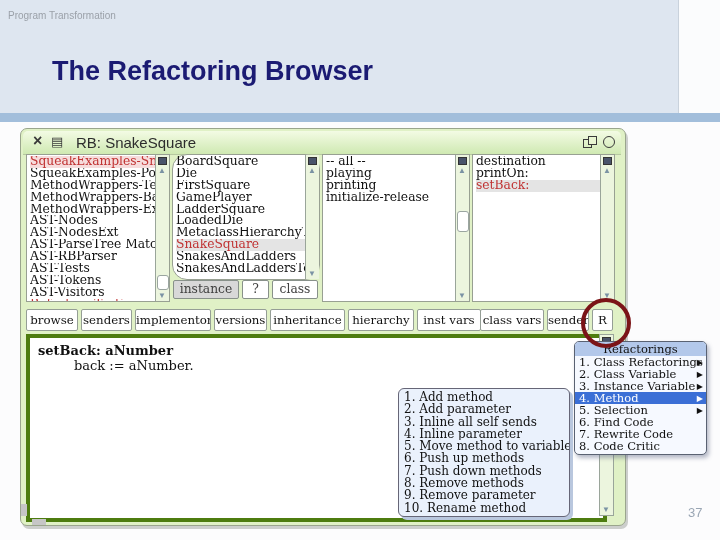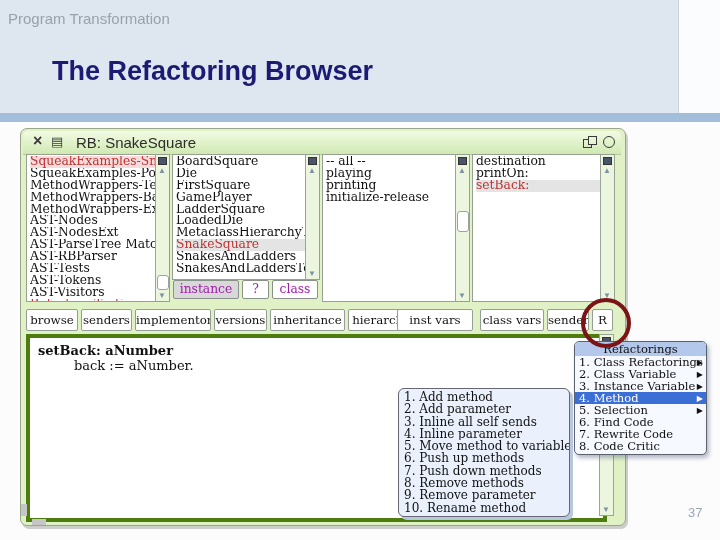--- a/index.html
+++ b/index.html
@@ -3,41 +3,41 @@
 <meta charset="utf-8">
 <style>
   html,body{margin:0;padding:0;}
   body{width:720px;height:540px;background:#fcfcfd;font-family:"Liberation Sans",sans-serif;}
   .slide{position:relative;width:720px;height:540px;overflow:hidden;}
 
   
   .bg-top{position:absolute;left:0;top:0;width:720px;height:113px;background:#dee6f0;}
   .bg-strip{position:absolute;left:678px;top:0;width:42px;height:113px;background:#fbfcfd;border-left:1px solid #c9d2dc;}
   .bg-band{position:absolute;left:0;top:113px;width:720px;height:9px;background:#a2bedb;}
-  .eyebrow{position:absolute;left:8px;top:10px;font-size:15px;color:#9ba1a9;}
+  .eyebrow{position:absolute;left:8px;top:10px;font-size:10px;color:#9ba1a9;}
   .slide-title{position:absolute;left:40px;top:44px;font-size:27px;font-weight:bold;color:#1b1b73;margin:12px;}
   .pageno{position:absolute;left:688px;top:505px;font-size:13px;color:#9aa6b4;}
 
   
   .window{position:absolute;left:20px;top:128px;width:604px;height:396px;background:#e0f1c6;
           border:1px solid #9aa58d;border-radius:7px;box-shadow:2px 3px 0 rgba(155,160,155,.5);z-index:1;}
   .titlebar{position:absolute;left:2px;top:2px;width:598px;height:23px;border-radius:5px 5px 0 0;
             background:linear-gradient(#f3fbe4,#cfe9b2);border-bottom:1px solid #b6c8a0;}
   .tb-close{position:absolute;left:10px;top:1px;font-size:16px;font-weight:bold;color:#3a3a3a;cursor:default;}
   .tb-menu{position:absolute;left:28px;top:3px;font-size:13px;color:#3a3a3a;}
   .tb-title{position:absolute;left:53px;top:3px;font-size:15px;color:#2d2d2d;}
   .tb-collapse{position:absolute;left:560px;top:5px;width:14px;height:12px;}
   .tb-collapse .sq1{position:absolute;left:0;bottom:0;width:7px;height:7px;border:1.4px solid #3a3a3a;background:transparent;}
   .tb-collapse .sq2{position:absolute;right:0;top:0;width:7px;height:7px;border:1.4px solid #3a3a3a;background:#e8f5d2;}
   .tb-expand{position:absolute;left:580px;top:5px;width:10px;height:10px;border:1.6px solid #3a3a3a;border-radius:50%;}
 
   
   .pane{position:absolute;background:#fff;border:1px solid #98a092;}
   .pane-1{left:5px;top:25px;width:142px;height:146px;}
-  .pane-2{left:151px;top:25px;width:146px;height:124px;}
+  .pane-2{left:151px;top:25px;width:146px;height:124px;border-radius:15px;}
   .pane-3{left:301px;top:25px;width:146px;height:146px;}
   .pane-4{left:451px;top:25px;width:141px;height:146px;}
   .list{position:absolute;left:0;top:0;right:13px;bottom:0;overflow:hidden;padding:1px 0 0 3px;}
   .row{height:11.9px;line-height:11.9px;font-family:"DejaVu Serif",serif;font-size:12.3px;
        white-space:nowrap;overflow:hidden;color:#111;}
   .row.red{color:#c03333;}
   .row.hl-pink{background:#f6dcdc;}
   .row.hl-gray{background:#e4e4e4;}
 
   
@@ -45,37 +45,37 @@
   .sb-menu{position:absolute;top:2px;left:2px;width:7px;height:6px;background:#49536a;border:1px solid #333;}
   .sb-up{position:absolute;top:11px;left:0;width:12px;text-align:center;font-size:8px;color:#7b93a4;}
   .sb-down{position:absolute;bottom:1px;left:0;width:12px;text-align:center;font-size:8px;color:#7b93a4;}
   .sb-thumb{position:absolute;left:1px;width:10px;background:#fff;border:1px solid #9aa5a0;border-radius:3px;}
   .thumb-p1{top:120px;height:13px;}
   .thumb-p3{top:56px;height:19px;}
   .code-sb{position:absolute;left:578px;top:205px;width:13px;height:180px;background:#ecf5de;border:1px solid #9aa59a;border-left:1px solid #9aa59a;}
 
   
   .sw-btn{position:absolute;top:151px;height:19px;background:#fff;border:1px solid #88918a;border-radius:2px;
-          font-family:"DejaVu Serif",serif;font-size:12.3px;text-align:center;padding:0;line-height:17px;color:#a21caf;}
+          font-family:"DejaVu Serif",serif;font-size:12.3px;text-align:center;padding:0;line-height:17px;color:#404040;}
   .switch-row .sw-btn:nth-of-type(1){left:152px;width:66px;}
   .switch-row .sw-btn:nth-of-type(2){left:221px;width:27px;}
   .switch-row .sw-btn:nth-of-type(3){left:251px;width:46px;}
   .sw-btn.pressed{background:#d8d8d8;}
 
   
   .tb-btn{position:absolute;top:180px;height:22px;background:#fff;border:1px solid #959e96;border-radius:2px;
           font-family:"DejaVu Serif",serif;font-size:11.8px;text-align:center;line-height:20px;padding:0;
           color:#111;overflow:hidden;white-space:nowrap;}
   .toolbar .tb-btn:nth-of-type(1){left:5px;width:52px;}
   .toolbar .tb-btn:nth-of-type(2){left:60px;width:51px;}
   .toolbar .tb-btn:nth-of-type(3){left:114px;width:76px;}
   .toolbar .tb-btn:nth-of-type(4){left:193px;width:53px;}
   .toolbar .tb-btn:nth-of-type(5){left:249px;width:75px;}
   .toolbar .tb-btn:nth-of-type(6){left:327px;width:66px;}
-  .toolbar .tb-btn:nth-of-type(7){left:376px;width:76px;}
+  .toolbar .tb-btn:nth-of-type(7){left:396px;width:64px;}
   .toolbar .tb-btn:nth-of-type(8){left:459px;width:64px;}
   .toolbar .tb-btn:nth-of-type(9){left:526px;width:42px;}
   .toolbar .tb-btn:nth-of-type(10){left:571px;width:21px;}
 
   
   .codepane{position:absolute;left:5px;top:205px;width:573px;height:180px;background:#fff;border:4px solid #4d7c0f;}
   .code-line1{position:absolute;left:8px;top:5px;font-family:"DejaVu Serif",serif;font-size:13px;font-weight:bold;color:#111;}
   .code-line2{position:absolute;left:44px;top:20px;font-family:"DejaVu Serif",serif;font-size:13px;color:#111;}
 
   

